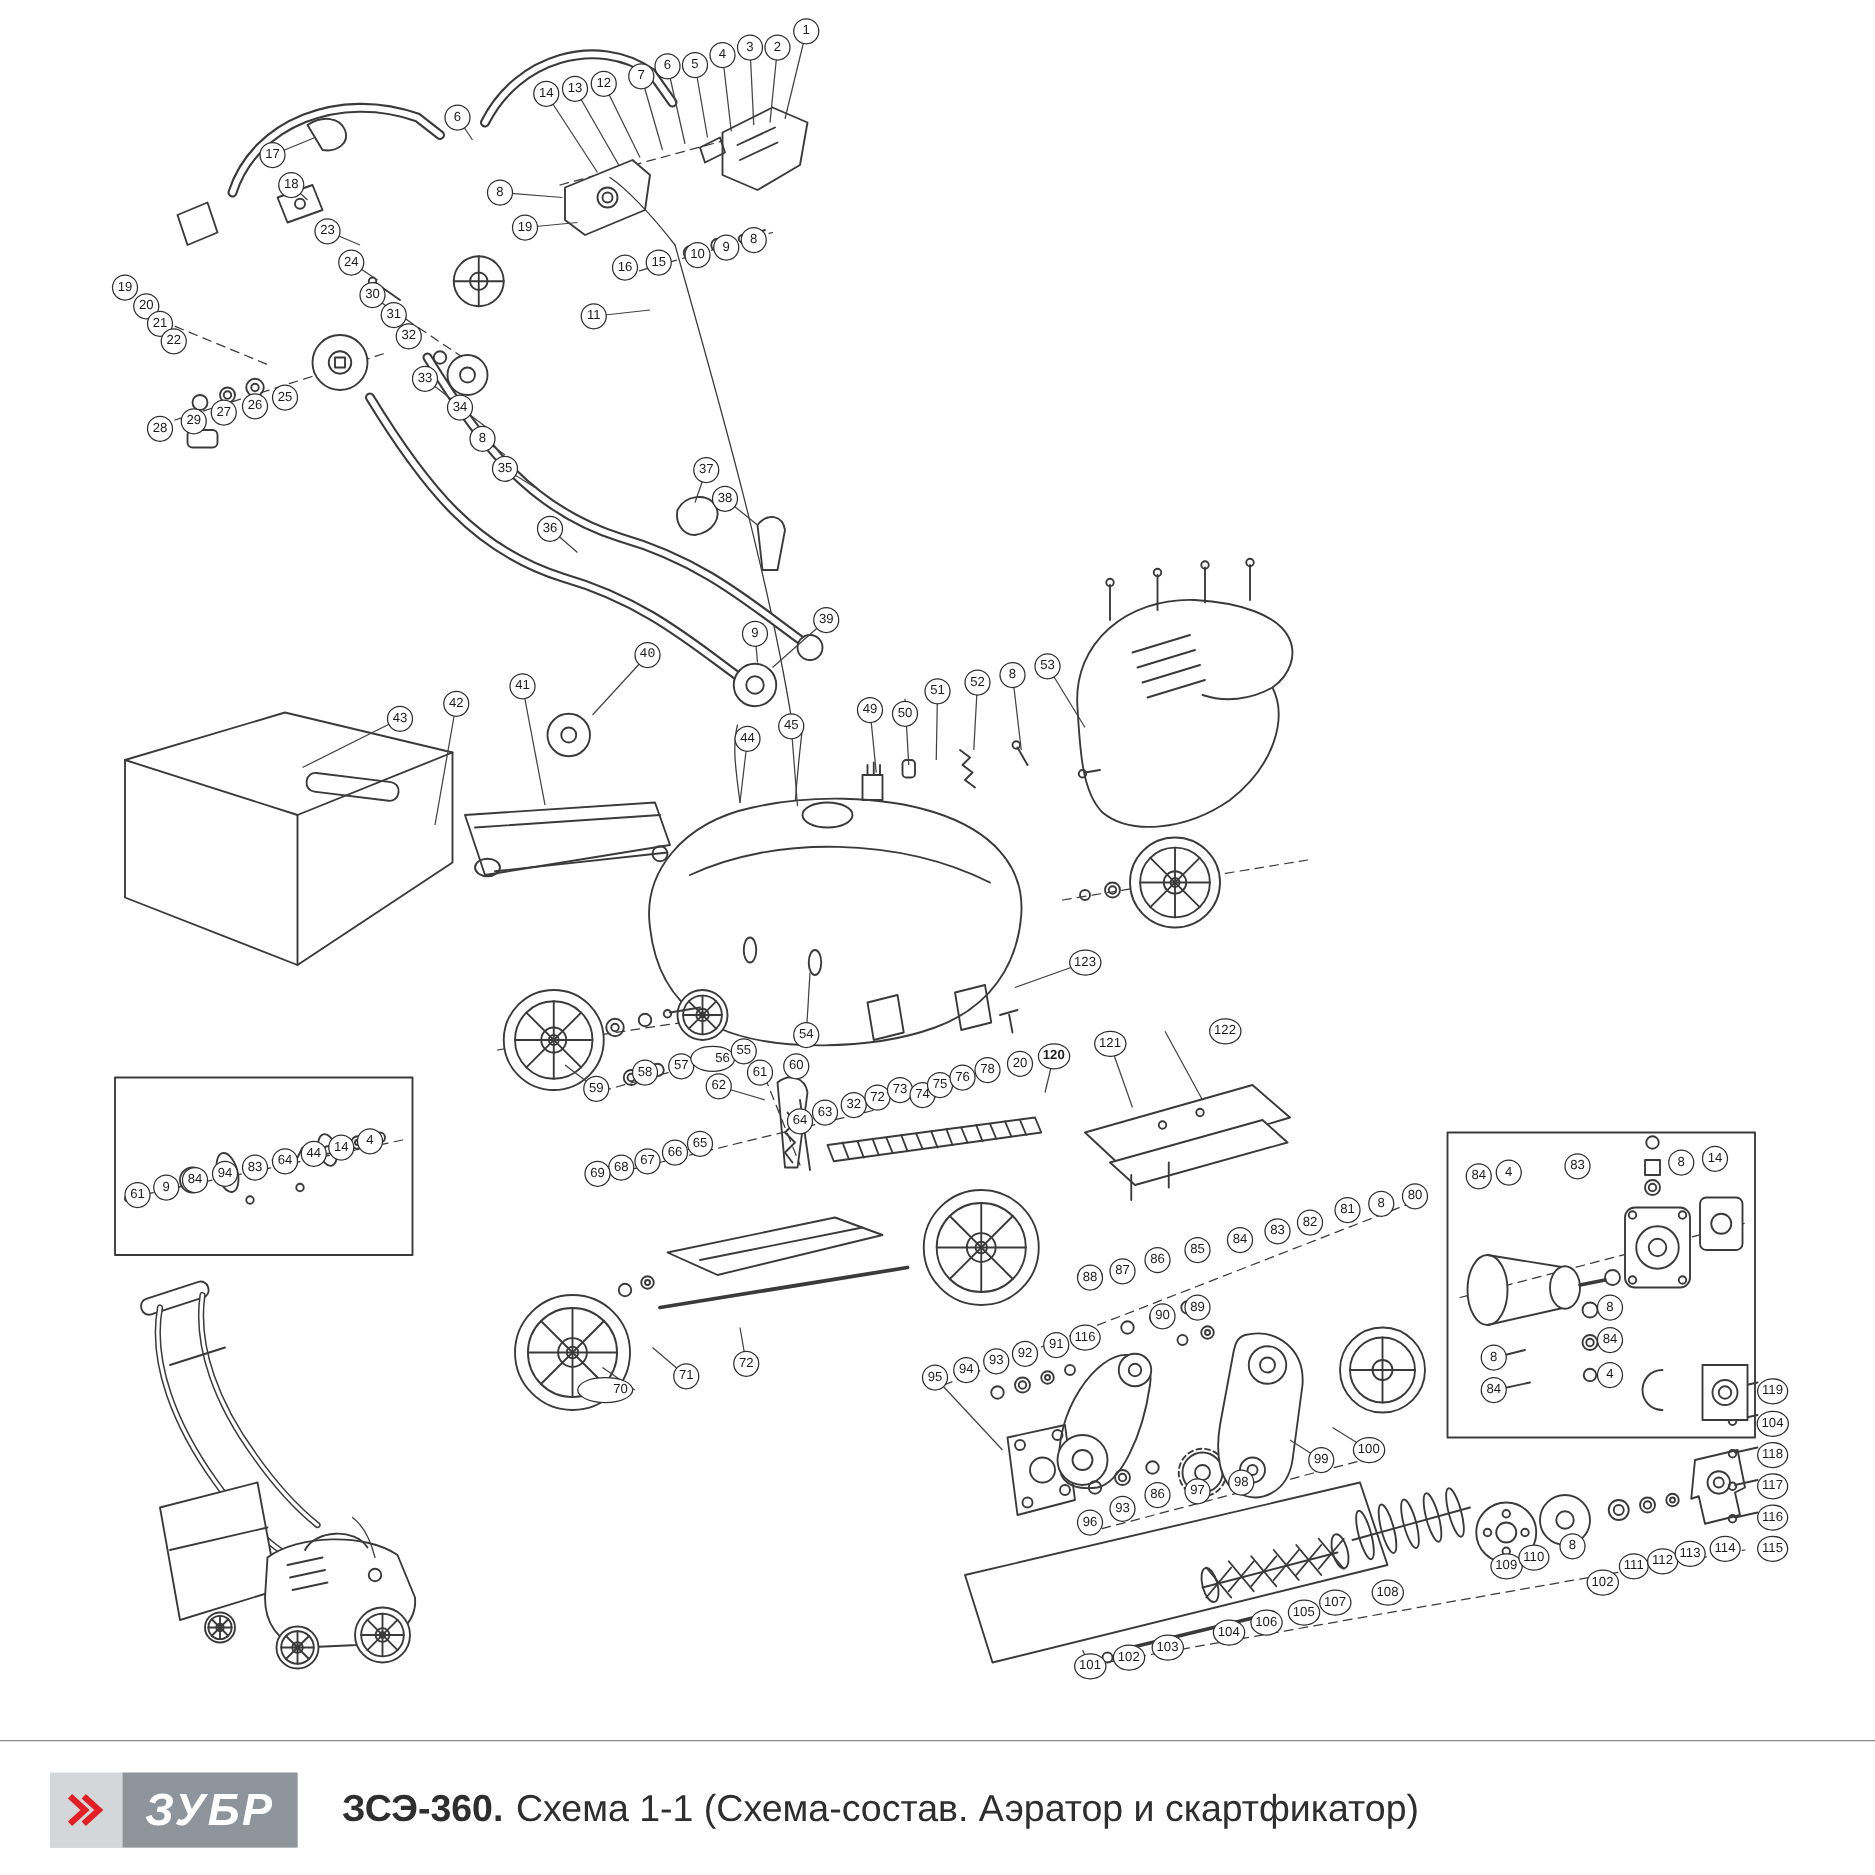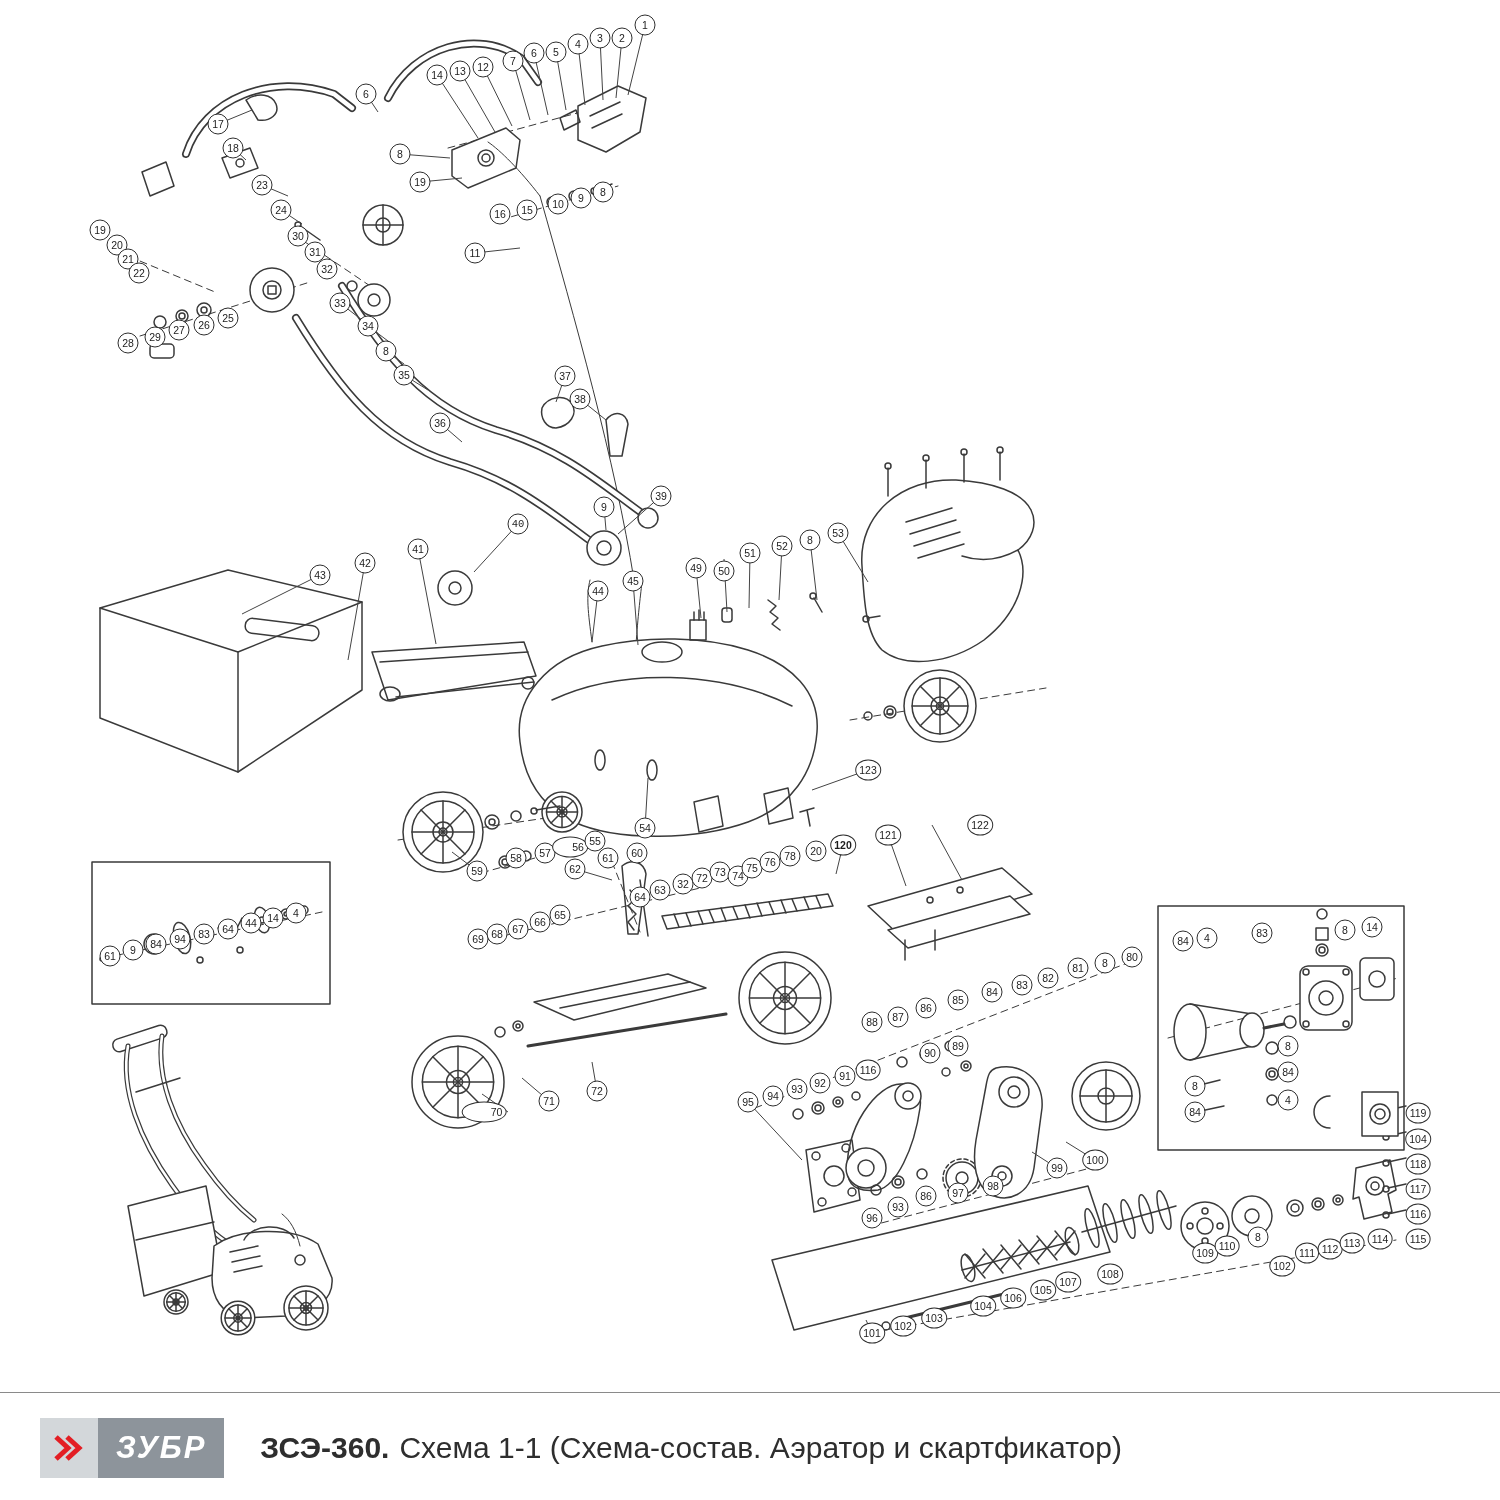--- a/index.html
+++ b/index.html
@@ -20,21 +20,21 @@
   svg.leaders line{stroke:#444;stroke-width:1;}
   .callout{position:absolute;transform:translate(-50%,-50%);min-width:21px;height:21px;
     padding:0 3px;box-sizing:border-box;border:1.3px solid #2e2e2e;border-radius:50%;
     background:#fff;color:#1c1c1c;font-size:10.5px;line-height:1;display:flex;
     align-items:center;justify-content:center;z-index:3;}
   .sep{position:absolute;left:0;right:0;top:1392px;border-top:1px solid #8a8a8a;}
   .footer-row{position:absolute;left:40px;top:1418px;display:flex;align-items:center;gap:36px;}
   .logo{display:flex;height:60px;box-shadow:0 0 0 1px #b9bec3 inset;}
   .logo-mark{width:58px;background:#d3d7da;display:flex;align-items:center;justify-content:center;}
   .logo-text{background:#8d949b;color:#fff;display:flex;align-items:center;
-    padding:0 18px;font-size:31px;font-weight:bold;font-style:italic;letter-spacing:2px;}
+    padding:0 18px;font-size:36px;font-weight:bold;font-style:italic;letter-spacing:2px;}
   .caption{font-size:30px;color:#2e2e2e;white-space:nowrap;}
   .caption .model{font-weight:bold;}
   .caption .subtitle{font-weight:normal;margin-left:10px;}
 </style>
 </head>
 <body>
 
 <div class="stage">
 
   <svg class="drawing" viewBox="0 0 1500 1500">

